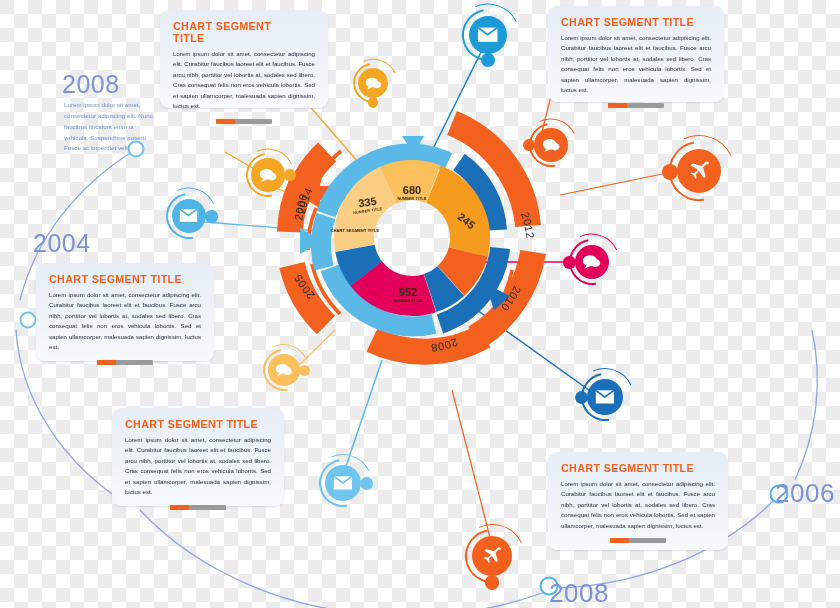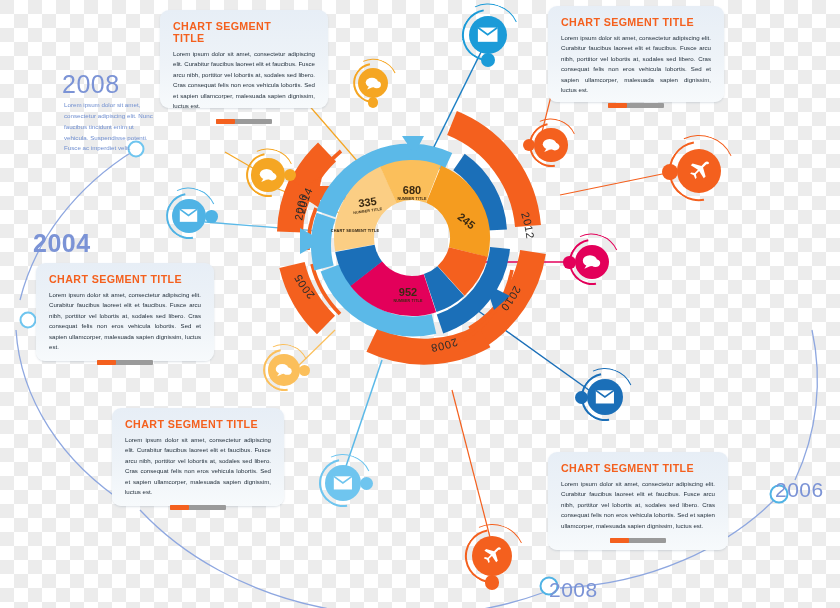--- a/index.html
+++ b/index.html
@@ -35,21 +35,21 @@
     color:#23303c;text-align:justify;
   }
   .bar{margin:7px auto 0 auto;width:56px;height:5px;background:#9a9a9a;border-radius:1px;position:relative;}
   .bar i{position:absolute;left:0;top:0;bottom:0;width:19px;background:#f4601e;border-radius:1px;display:block;}
 
   
   .yr{
     position:absolute;color:#7b93d6;font-size:25px;font-weight:400;
     letter-spacing:.5px;font-family:"Liberation Sans",sans-serif;
   }
-  .yr.small{font-size:21px;text-align:center;}
+  .yr.small{font-size:26px;text-align:center;}
   .ylead{position:absolute;color:#6f8ed0;font-size:6.2px;line-height:1.75;width:92px;}
 
   
   .badge{position:absolute;width:var(--s);height:var(--s);}
   .badge .core{
     position:absolute;left:14%;top:14%;width:72%;height:72%;
     border-radius:50%;background:var(--c);
     display:flex;align-items:center;justify-content:center;
   }
   .badge .ring{
@@ -227,21 +227,21 @@
     <h3>CHART SEGMENT TITLE</h3>
     <p>Lorem ipsum dolor sit amet, consectetur adipiscing elit. Curabitur faucibus laoreet elit et faucibus. Fusce arcu nibh, porttitor vel lobortis at, sodales sed libero. Cras consequat felis non eros vehicula lobortis. Sed et sapien ullamcorper, malesuada sapien dignissim, luctus est.</p>
     <div class="bar">
         <i></i>
       </div>
   </div>
 
   <div class="yr" style="left:62px;top:70px;">2008</div>
   <div class="ylead" style="left:64px;top:100px;">Lorem ipsum dolor sit amet, consectetur adipiscing elit. Nunc faucibus tincidunt enim ut vehicula. Suspendisse potenti. Fusce ac imperdiet velit.</div>
 
-  <div class="yr" style="left:33px;top:229px;font-weight:bold;">2004</div>
+  <div class="yr" style="left:33px;top:229px;">2004</div>
 
   <div class="yr small" style="left:775px;top:478px;">2006</div>
 
   <div class="yr small" style="left:549px;top:578px;">2008</div>
 
   <div class="badge stem-bottom" style="--s:54px;--c:#1B9BD8;left:461px;top:8px;">
     <span class="ring r1"></span>
     <span class="ring r2"></span>
     <span class="stem"></span>
     <span class="core">

